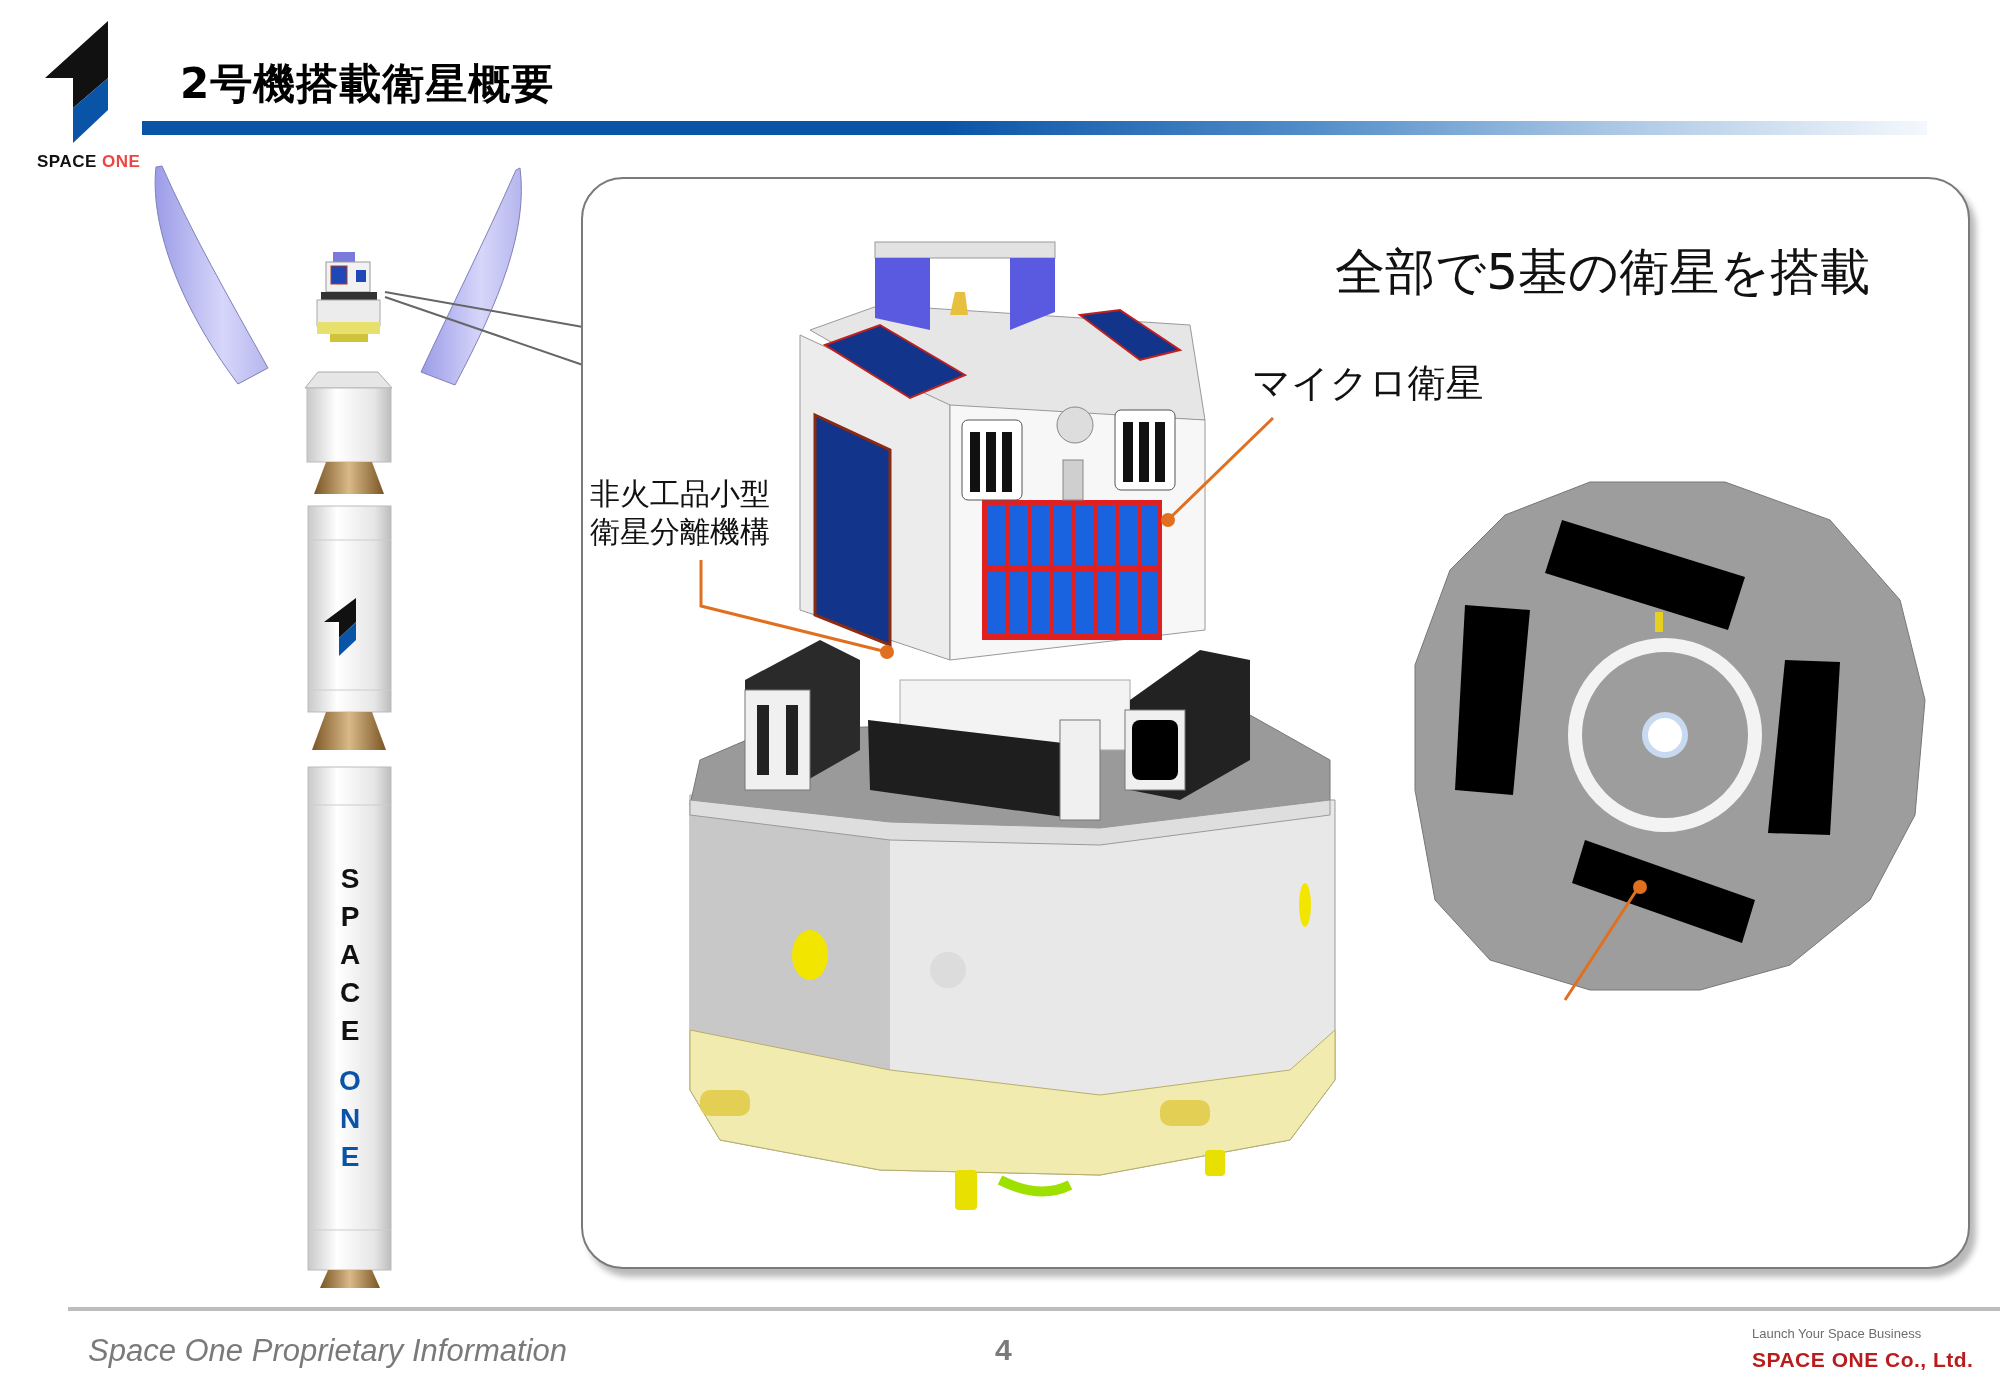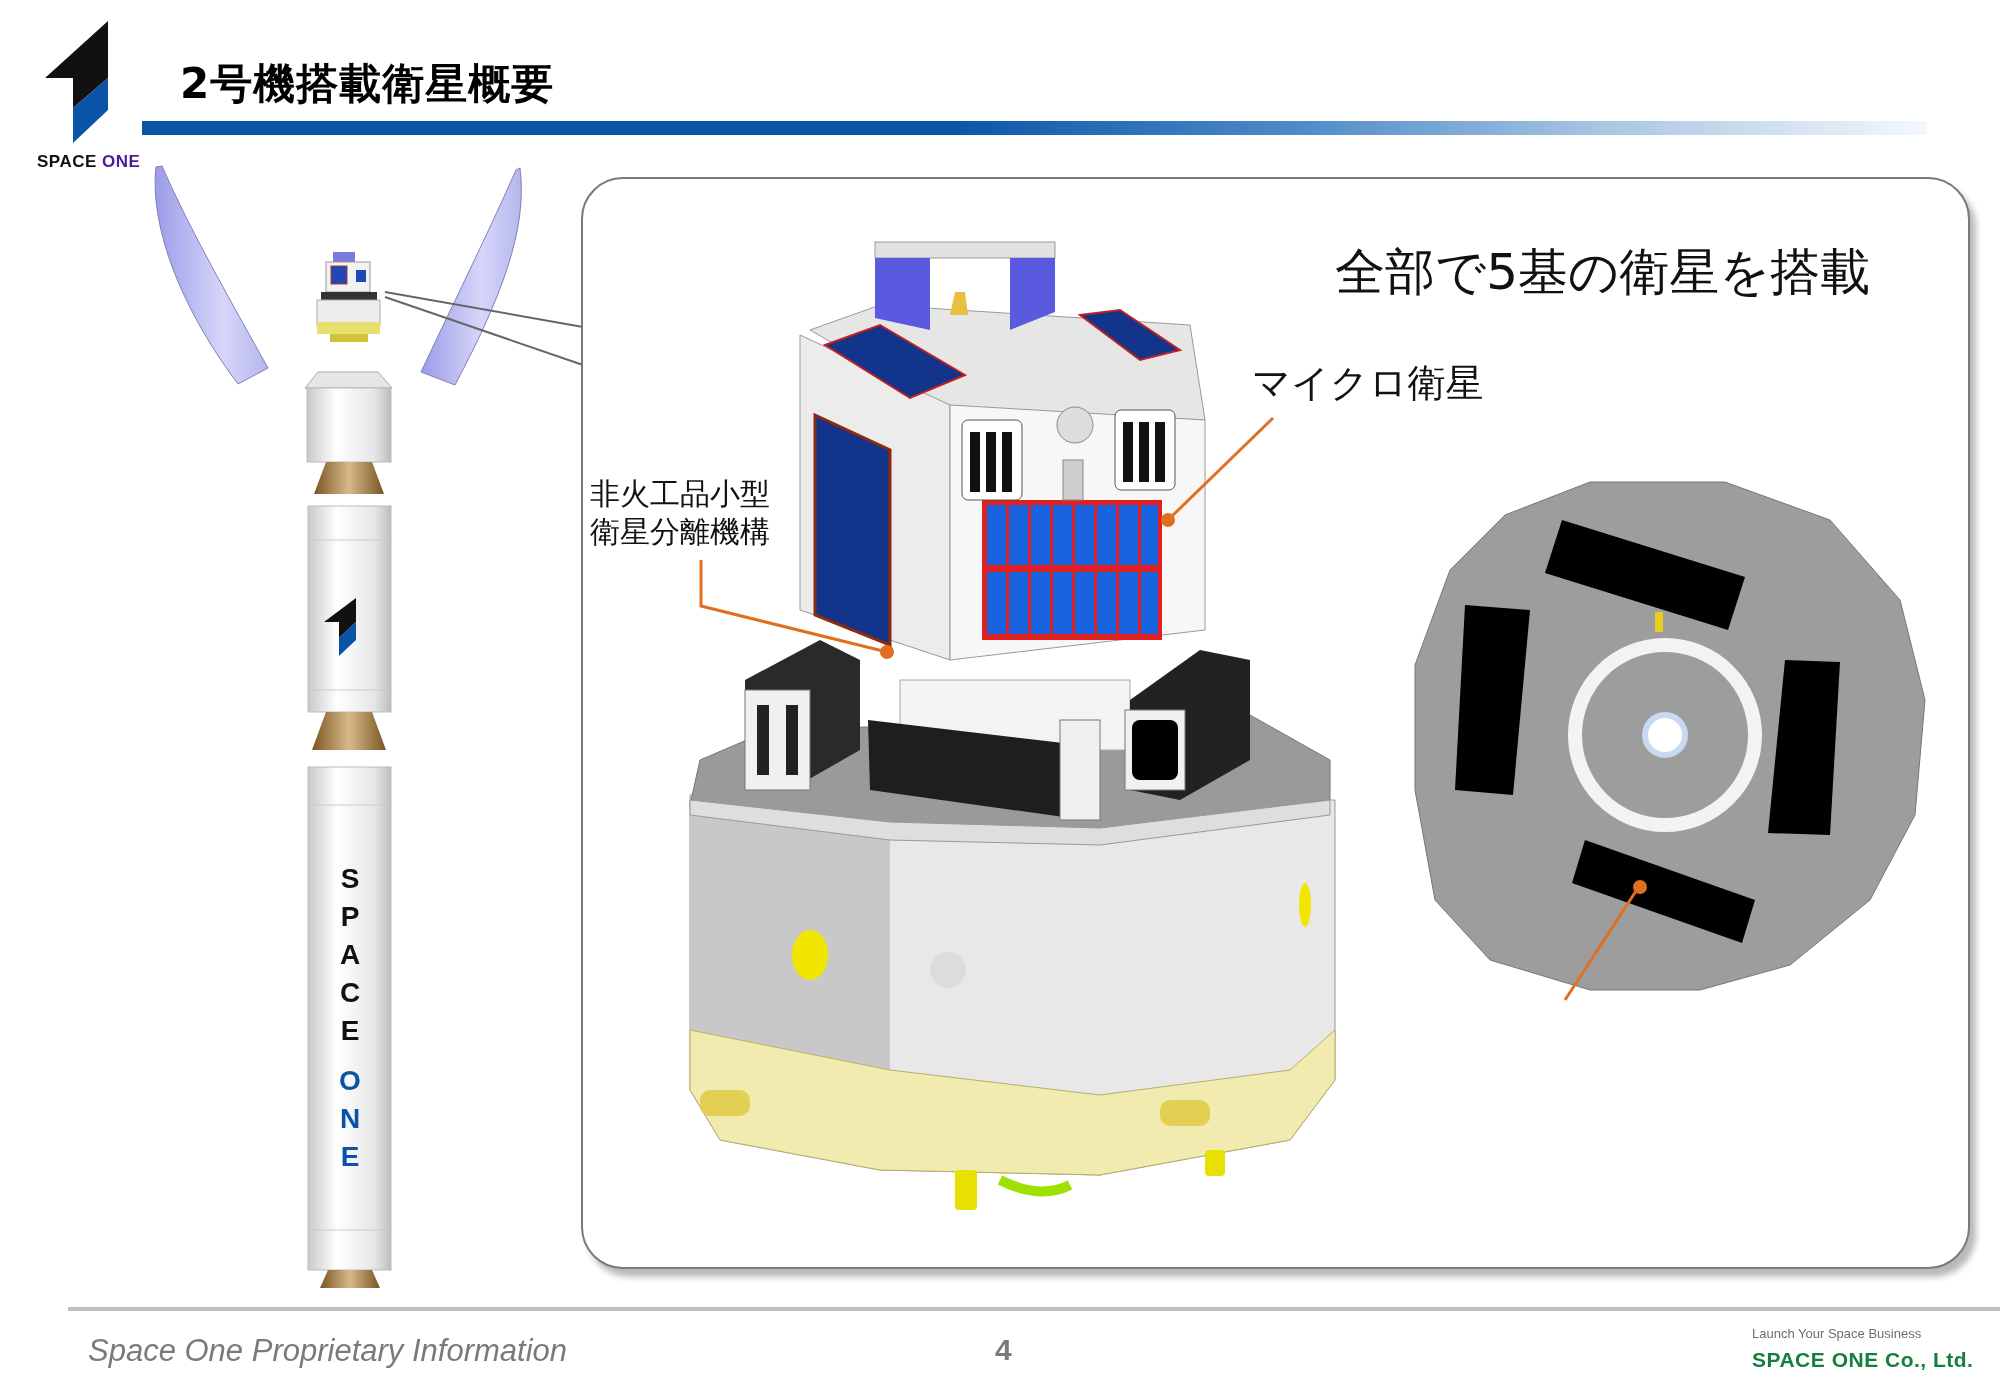--- a/index.html
+++ b/index.html
@@ -1,31 +1,31 @@
 <!DOCTYPE html>
 <html><head>
 <meta charset="utf-8">
 <style>
   html,body{margin:0;padding:0;background:#ffffff;}
   body{width:2000px;height:1384px;position:relative;overflow:hidden;font-family:"DejaVu Sans",sans-serif;color:#111;}
   .abs{position:absolute;}
   .title{left:180px;top:44px;font-size:42px;font-weight:bold;letter-spacing:1px;line-height:80px;color:#000000;font-family:"DejaVu Sans",sans-serif;}
   .title-bar{left:142px;top:121px;width:1785px;height:14px;background:linear-gradient(90deg,#0a54a8 0%,#0a54a8 45%,#4f8cc8 65%,#a9c6e4 82%,#f4f8fc 100%);}
   .logo-text{left:37px;top:152px;font-size:17px;font-weight:bold;font-family:"Liberation Sans",sans-serif;letter-spacing:.5px;}
-  .logo-text .one{color:#4c1d95;}
+  .logo-text .one{color:#ef4444;}
   .box{left:581px;top:177px;width:1385px;height:1088px;border:2px solid #7a7a7a;border-radius:42px;box-shadow:6px 8px 6px rgba(0,0,0,.28);background:#fff;}
   .headline{left:1335px;top:240px;font-size:50px;line-height:64px;color:#111;white-space:nowrap;}
   .label-micro{left:1252px;top:358px;font-size:38px;line-height:50px;white-space:nowrap;}
   .label-sep{left:590px;top:475px;font-size:30px;line-height:38px;white-space:nowrap;}
   .label-cube{left:1407px;top:1030px;font-size:40px;line-height:48px;white-space:nowrap;}
   .footer-line{left:68px;top:1307px;width:1932px;height:4px;background:#bdbdbd;}
   .footer-left{left:88px;top:1333px;font-size:31px;color:#7a7a7a;font-family:"Liberation Sans",sans-serif;font-style:italic;}
   .page-num{left:995px;top:1333px;font-size:30px;color:#7a7a7a;font-weight:bold;font-family:"Liberation Sans",sans-serif;}
   .tagline{left:1752px;top:1326px;font-size:13px;color:#6d6d6d;font-family:"Liberation Sans",sans-serif;}
-  .company{left:1752px;top:1348px;font-size:21px;color:#15803d;font-weight:bold;font-family:"Liberation Sans",sans-serif;letter-spacing:.5px;}
+  .company{left:1752px;top:1348px;font-size:21px;color:#b91c1c;font-weight:bold;font-family:"Liberation Sans",sans-serif;letter-spacing:.5px;}
   svg{position:absolute;left:0;top:0;overflow:visible;}
 </style>
 </head>
 <body>
 
 <svg width="140" height="150">
   <polygon points="108,21 108,78 73,108 73,78 45,78" fill="#111"></polygon>
   <polygon points="108,78 108,110 73,143 73,108" fill="#0a54a8"></polygon>
 </svg>
 <div class="abs logo-text"><span>SPACE</span> <span class="one">ONE</span></div>

